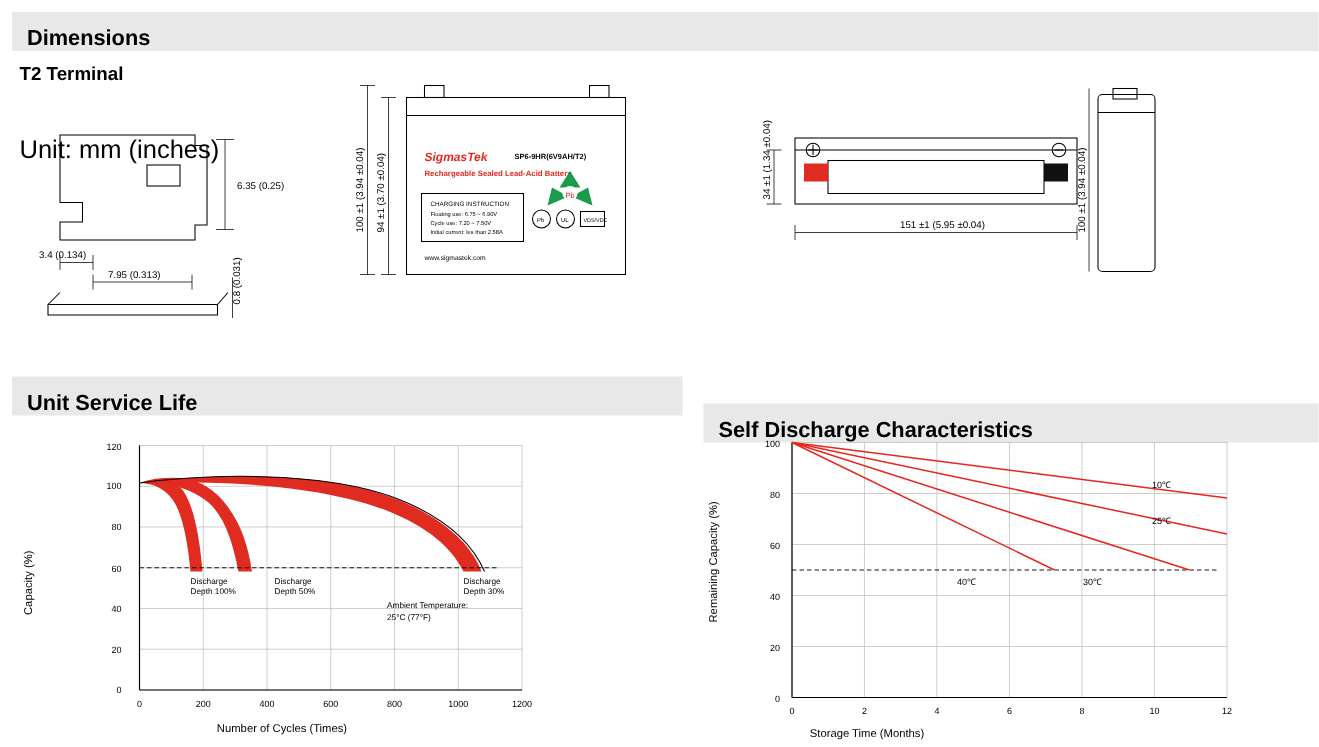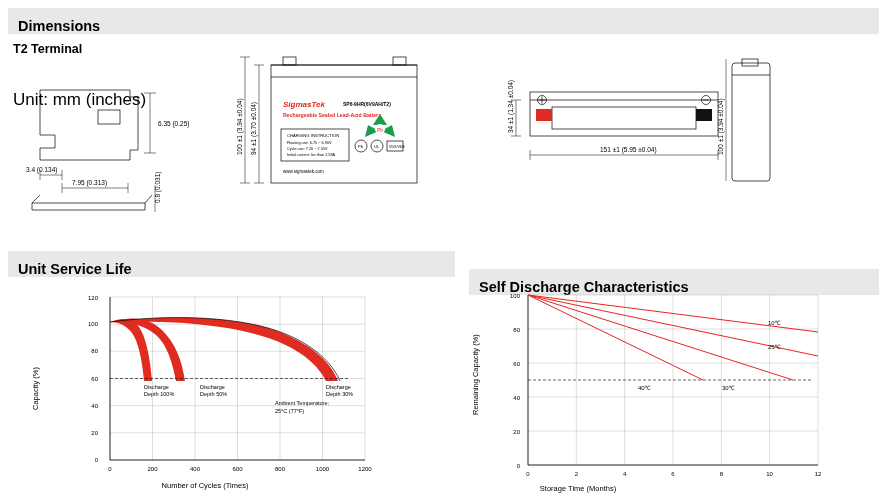--- a/index.html
+++ b/index.html
@@ -166,21 +166,21 @@
   <text class="txt lbl7" x="110" y="107">151 ±1 (5.95 ±0.04)</text>
 
   <rect class="ln thin" x="242" y="18" width="38" height="118" rx="3"></rect>
   <rect class="ln thin" x="252" y="14" width="16" height="7"></rect>
   <line class="ln thin" x1="242" y1="30" x2="280" y2="30"></line>
   <line class="dim" x1="236" y1="14" x2="236" y2="136"></line>
   <text class="txt lbl7" x="233" y="110" transform="rotate(-90 233 110)">100 ±1 (3.94 ±0.04)</text>
 </svg>
 </div>
 
-<div class="panel" style="left:20px;top:285px;width:437px;height:210px;">
+<div class="panel" style="left:3px;top:285px;width:437px;height:210px;">
 <svg width="437" height="210" viewBox="0 0 437 210">
 
   <rect class="grid" x="90" y="12" width="255" height="163" fill="none"></rect>
 
   <line class="grid" x1="132.5" y1="12" x2="132.5" y2="175"></line>
   <line class="grid" x1="175" y1="12" x2="175" y2="175"></line>
   <line class="grid" x1="217.5" y1="12" x2="217.5" y2="175"></line>
   <line class="grid" x1="260" y1="12" x2="260" y2="175"></line>
   <line class="grid" x1="302.5" y1="12" x2="302.5" y2="175"></line>
 

